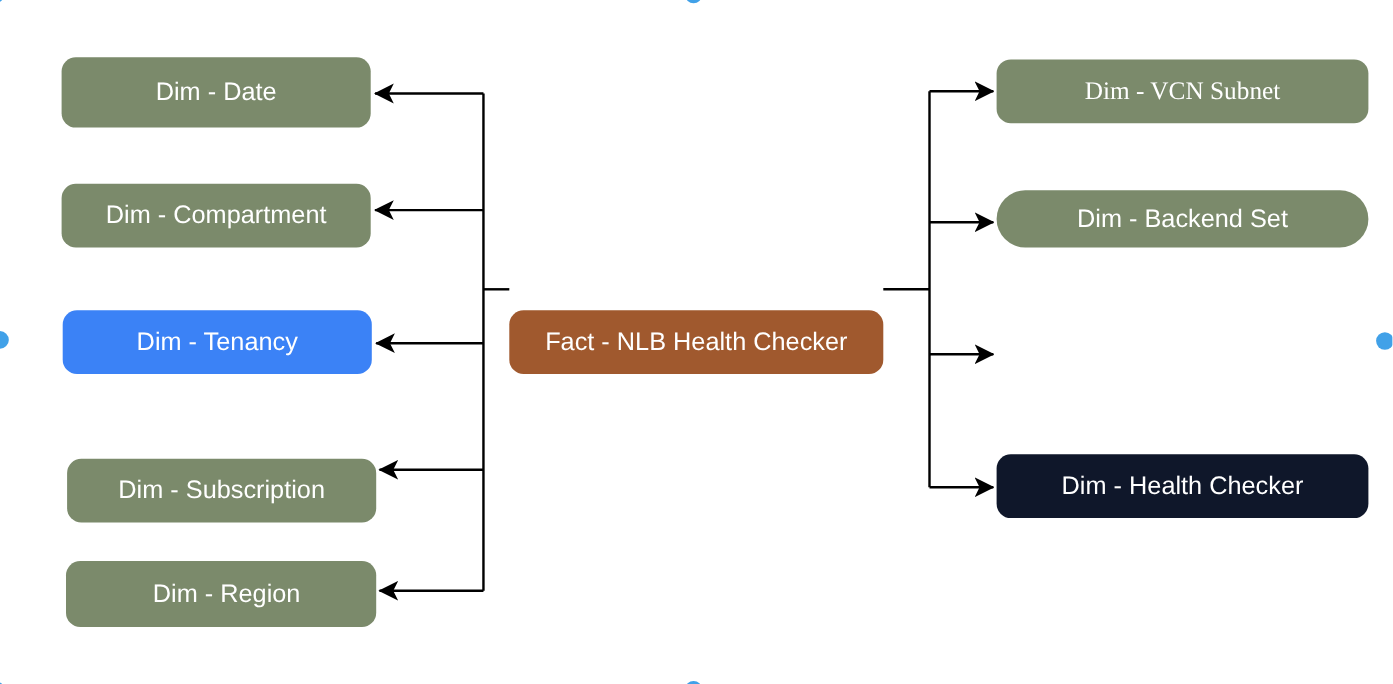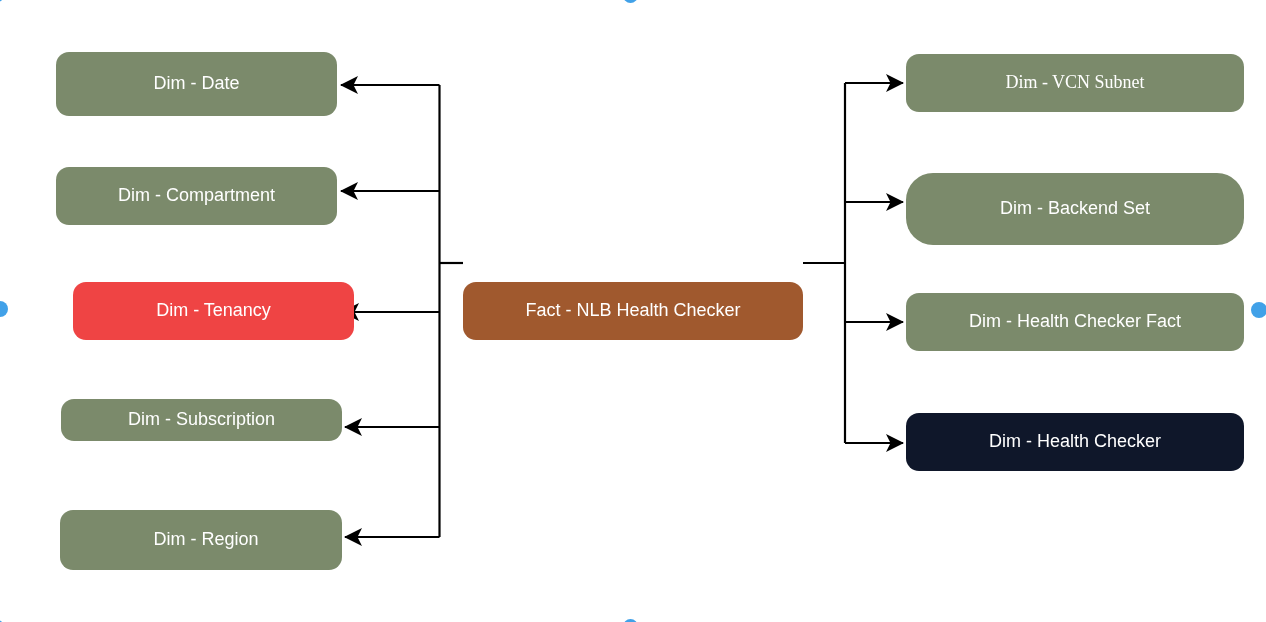--- a/index.html
+++ b/index.html
@@ -12,39 +12,39 @@
     font-family:"Liberation Sans", sans-serif;
   }
   #edges{position:absolute;left:0;top:0;pointer-events:none;}
   .node{
     position:absolute;
     border-radius:13px;
     display:flex;
     align-items:center;
     justify-content:center;
     color:#ffffff;
-    font-size:18px;
+    font-size:23px;
     line-height:1.2;
     text-align:center;
     white-space:nowrap;
     box-sizing:border-box;
   }
   .dim{background:#7b8a6b;}
   .fact{background:#a0592e;margin-top:48px;}
 
   
   .pos-l0{left:56px;  top:52px;  width:281px; height:64px;}
   .pos-l1{left:56px;  top:167px; width:281px; height:58px;}
   .pos-l2{left:57px;  top:282px; width:281px; height:58px;}
-  .pos-l3{left:61px;  top:399px; width:281px; height:42px;}
+  .pos-l3{left:61px;  top:417px; width:281px; height:58px;}
   .pos-l4{left:60px;  top:510px; width:282px; height:60px;padding-left:10px;}
 
   
   .pos-r0{left:906px; top:54px;  width:338px; height:58px;font-family:Liberation Serif, serif;}
-  .pos-r1{left:906px; top:173px; width:338px; height:72px;border-radius:27px;}
+  .pos-r1{left:906px; top:173px; width:338px; height:52px;border-radius:27px;}
   .pos-r2{left:906px; top:293px; width:338px; height:58px;}
   .pos-r3{left:906px; top:413px; width:338px; height:58px;}
 
   
   .pos-fact{left:463px; top:234px; width:340px; height:58px;}
 
   
   .handle{position:absolute;background:#41a1e8;border-radius:50%;}
   .handle-left  {left:-8px;   top:301px;  width:16px; height:16px;}
   .handle-right {left:1251px; top:302px;  width:16px; height:16px;}
@@ -80,43 +80,40 @@
     <path class="edge" d="M845,322 L903,322" stroke="#000000" stroke-width="2.2" fill="none" marker-end="url(#arrow)"></path>
     <path class="edge" d="M845,443 L903,443" stroke="#000000" stroke-width="2.2" fill="none" marker-end="url(#arrow)"></path>
   </svg>
 
   <div class="node dim pos-l0" style="background: rgb(123, 138, 107); color: rgb(255, 255, 255);">
     <span class="label">Dim - Date</span>
   </div>
   <div class="node dim pos-l1" style="background: rgb(123, 138, 107); color: rgb(255, 255, 255);">
     <span class="label">Dim - Compartment</span>
   </div>
-  <div class="node dim pos-l2" style="background: #ef4444; color: rgb(255, 255, 255); margin-left: 16px;">
+  <div class="node dim pos-l2" style="background: #3b82f6; color: rgb(255, 255, 255);">
     <span class="label">Dim - Tenancy</span>
   </div>
   <div class="node dim pos-l3" style="background: rgb(123, 138, 107); color: rgb(255, 255, 255);">
     <span class="label">Dim - Subscription</span>
   </div>
   <div class="node dim pos-l4" style="background: rgb(123, 138, 107); color: rgb(255, 255, 255);">
     <span class="label">Dim - Region</span>
   </div>
 
   <div class="node fact pos-fact" style="background: rgb(160, 89, 46); color: rgb(255, 255, 255);">
     <span class="label">Fact - NLB Health Checker</span>
   </div>
 
   <div class="node dim pos-r0" style="background: rgb(123, 138, 107); color: rgb(255, 255, 255);">
     <span class="label">Dim - VCN Subnet</span>
   </div>
   <div class="node dim pos-r1" style="background: rgb(123, 138, 107); color: rgb(255, 255, 255);">
     <span class="label">Dim - Backend Set</span>
   </div>
-  <div class="node dim pos-r2" style="background: rgb(123, 138, 107); color: rgb(255, 255, 255);">
-    <span class="label">Dim - Health Checker Fact</span>
-  </div>
   <div class="node dim pos-r3" style="background: #0f172a; color: rgb(255, 255, 255);">
     <span class="label">Dim - Health Checker</span>
   </div>
 
   <div class="handle handle-left" style="background: rgb(65, 161, 232);"></div>
   <div class="handle handle-right" style="background: rgb(65, 161, 232);"></div>
   <div class="handle handle-top" style="background: rgb(65, 161, 232);"></div>
   <div class="handle handle-bottom" style="background: rgb(65, 161, 232);"></div>
   <div class="handle handle-tl" style="background: rgb(65, 161, 232);"></div>
   <div class="handle handle-bl" style="background: rgb(65, 161, 232);"></div>

